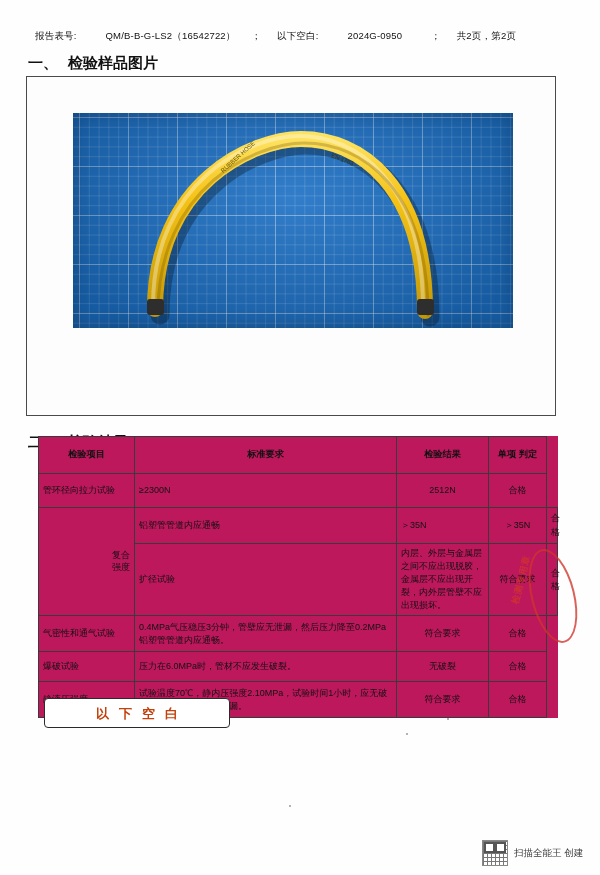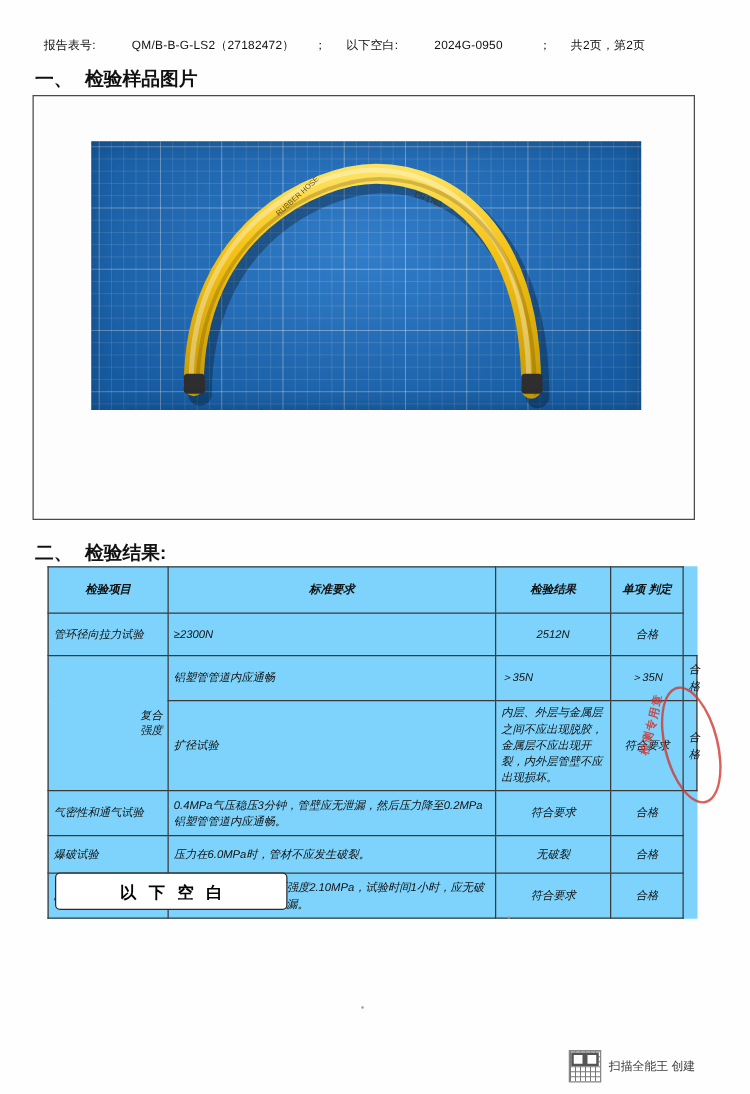--- a/index.html
+++ b/index.html
@@ -92,28 +92,27 @@
     left: 46px; top: 36px;
     width: 440px; height: 215px;
     box-shadow: inset 0 0 18px rgba(0,0,0,0.22);
     pointer-events: none;
   }
 
   
   .res-table {
     position: absolute;
     left: 38px;
-    top: 453px;
+    top: 436px;
     width: 520px;
     border-collapse: collapse;
     font-size: 9px;
     color: #111;
-    background: #7dd3fc;
+    background: #be185d;
     table-layout: fixed;
-    font-style: italic;
   }
   .res-table td, .res-table th {
     border: 1px solid #3a3a3a;
     padding: 3px 4px;
     vertical-align: middle;
     line-height: 1.45;
   }
   .res-table thead th {
     text-align: center;
     font-weight: bold;
@@ -153,21 +152,21 @@
     background: #fff;
     box-sizing: border-box;
   }
   .blank-box .bt {
     position: absolute;
     left: 0; right: 0; top: 6px;
     text-align: center;
     font-size: 13px;
     font-weight: bold;
     letter-spacing: 10px;
-    color: #000000;
+    color: #c2410c;
     text-indent: 10px;
   }
 
   
   .stamp {
     position: absolute;
     left: 531px;
     top: 548px;
     width: 44px;
     height: 96px;
@@ -191,21 +190,21 @@
     letter-spacing: 1px;
     text-align: center;
     line-height: 1.1;
     opacity: 0.85;
     white-space: nowrap;
   }
 
   
   .footer {
     position: absolute;
-    left: 455px;
+    left: 482px;
     top: 840px;
     display: flex;
     align-items: center;
     gap: 6px;
   }
   .qr {
     width: 26px;
     height: 26px;
     background-color: #fff;
     background-image:
@@ -238,21 +237,21 @@
   }
 </style>
 </head>
 <body>
 
 <div class="page">
 
   <div class="header-line">
     <span>报告表号:</span>
     <span class="hdr-gap-sm"></span>
-    <span>QM/B-B-G-LS2（27182472）</span>
+    <span>QM/B-B-G-LS2（16542722）</span>
     <span>；</span>
     <span>以下空白:</span>
     <span class="hdr-gap-md"></span>
     <span>2024G-0950</span>
     <span class="hdr-gap-sm"></span>
     <span>；</span>
     <span>共2页，第2页</span>
   </div>
 
   <div class="sec-title" id="sec1">

